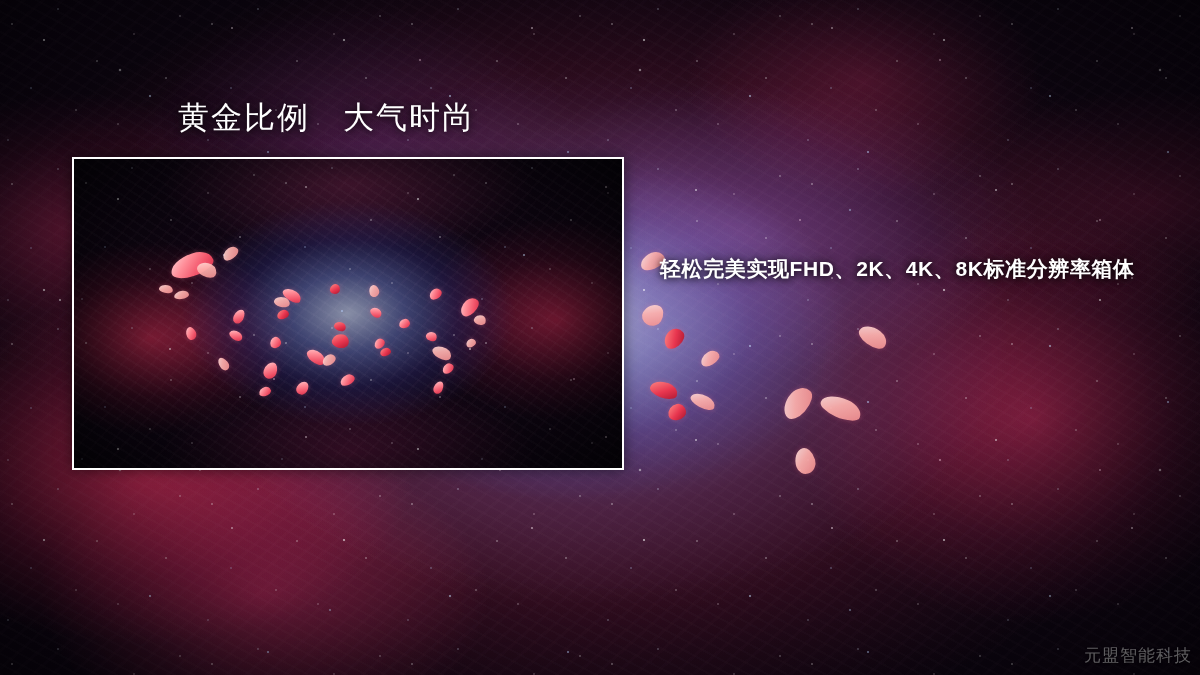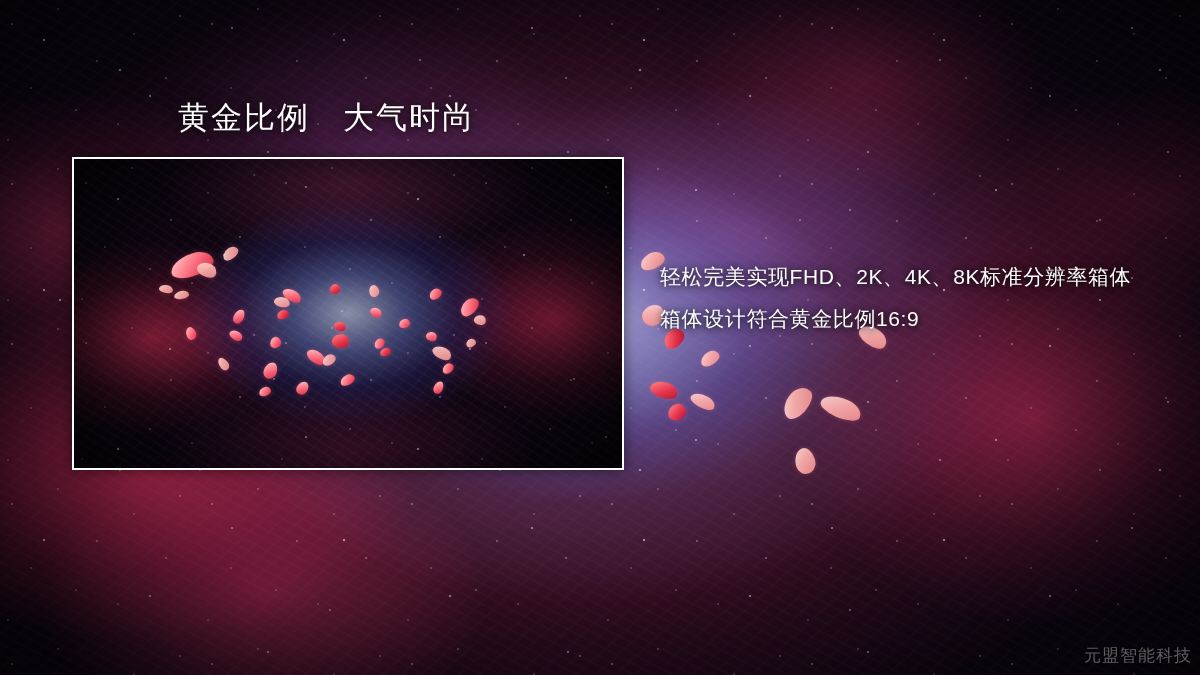--- a/index.html
+++ b/index.html
@@ -176,22 +176,23 @@
   
   #title{
     position:absolute;left:178px;top:101px;
     font-size:31px;line-height:1.1;
     letter-spacing:2px;
     color:#ffffff;
     text-shadow:0 1px 7px rgba(0,0,0,.75), 0 0 18px rgba(0,0,0,.5);
     white-space:pre;
   }
   #body-text{
-    position:absolute;left:660px;top:256px;
+    position:absolute;left:660px;top:248px;
     width:500px;
+    font-weight:bold;
   }
   #body-text .line{
     font-size:21px;
     line-height:42px;
     color:#ffffff;
     letter-spacing:.6px;
     white-space:nowrap;
     text-shadow:0 1px 6px rgba(0,0,0,.8), 0 0 14px rgba(0,0,0,.55);
   }
   #watermark{
@@ -274,18 +275,17 @@
   <div class="petal deep" style="left:668px;top:404px;width:18px;height:16px;transform:rotate(-12deg);"></div>
   <div class="petal pale" style="left:690px;top:395px;width:26px;height:13px;transform:rotate(28deg);"></div>
   <div class="petal pale" style="left:780px;top:392px;width:35px;height:22px;transform:rotate(-48deg);"></div>
   <div class="petal pale" style="left:820px;top:398px;width:42px;height:20px;transform:rotate(24deg);"></div>
   <div class="petal pale" style="left:795px;top:448px;width:20px;height:26px;transform:rotate(-18deg);"></div>
   <div class="petal pale" style="left:858px;top:328px;width:30px;height:18px;transform:rotate(36deg);"></div>
   <div class="petal pale" style="left:700px;top:352px;width:20px;height:13px;transform:rotate(-30deg);"></div>
 
   <div id="body-text">
     <div class="line">轻松完美实现FHD、2K、4K、8K标准分辨率箱体</div>
-    <div class="line">箱体设计符合黄金比例16:9</div>
   </div>
 
   <div id="watermark">元盟智能科技</div>
 
 </div>
 
 </body></html>

